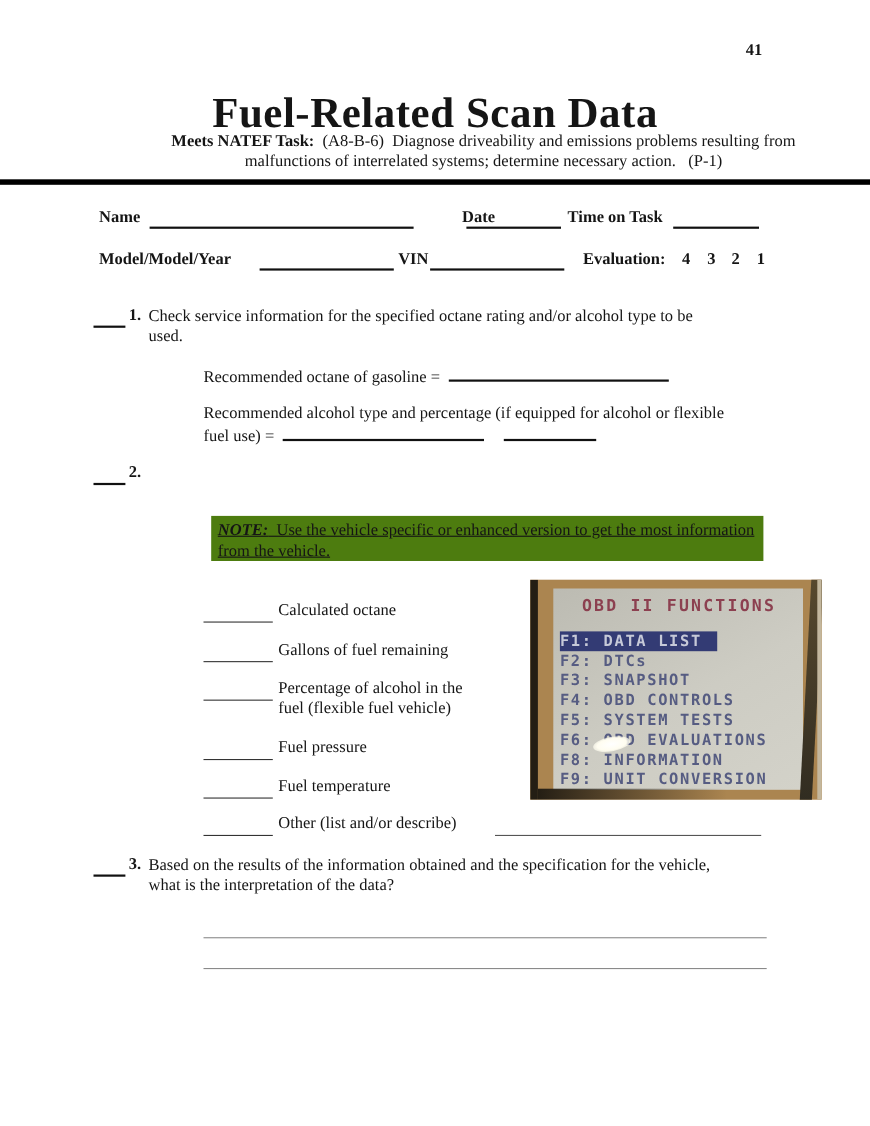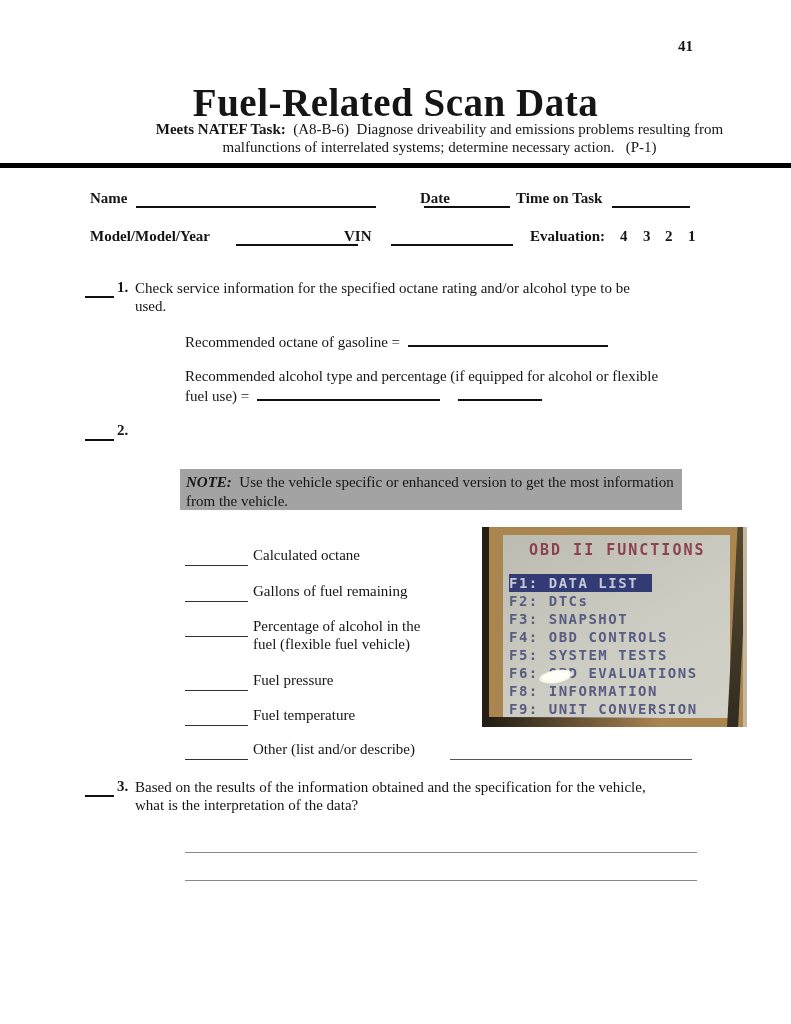--- a/index.html
+++ b/index.html
@@ -21,22 +21,22 @@
 
   .rule { position:absolute; left:0; top:163px; width:791px; height:5px; background:#000; }
 
   .doc-title { top:80px; font-size:39px; font-weight:bold; letter-spacing:0.5px; }
   .natef { font-size:15px; line-height:18px;margin-left:44px; }
 
   .task-text { line-height:18px; }
   .task-text span { display:block; }
 
   .note-box {
-    position:absolute; left:180px; top:469px; width:488px; height:33px;
-    background:#a3a3a3; padding:4px 8px 4px 6px; line-height:19px;
+    position:absolute; left:192px; top:469px; width:488px; height:33px;
+    background:#4d7c0f; padding:4px 8px 4px 6px; line-height:19px;text-decoration:underline;
   }
   .note-label { font-weight:bold; font-style:italic; }
 
   
   .photo {
     position:absolute; left:482px; top:527px; width:265px; height:200px;
     background:#ab8550; overflow:hidden;
   }
   .edge-left  { position:absolute; left:0; top:0; width:7px; height:100%; background:#241e14; }
   .edge-right { position:absolute; right:4px; top:-4px; width:11px; height:110%;
@@ -72,21 +72,21 @@
 
   <div class="abs b" style="left:90px; top:190px;">Name</div>
   <div class="fline" style="left:136px; top:191px; width:240px;"></div>
   <div class="abs b" style="left:388px; top:190px;margin-left:32px;">Date</div>
   <div class="fline" style="left:424px; top:191px; width:86px;"></div>
   <div class="abs b" style="left:516px; top:190px;">Time on Task</div>
   <div class="fline" style="left:612px; top:191px; width:78px;"></div>
 
   <div class="abs b" style="left:90px; top:228px;">Model/Model/Year</div>
   <div class="fline" style="left:236px; top:229px; width:122px;"></div>
-  <div class="abs b" style="left:344px; top:228px;">VIN</div>
+  <div class="abs b" style="left:362px; top:228px;">VIN</div>
   <div class="fline" style="left:391px; top:229px; width:122px;"></div>
   <div class="abs b" style="left:530px; top:228px;">Evaluation:</div>
   <div class="abs b" style="left:620px; top:228px;">4</div>
   <div class="abs b" style="left:643px; top:228px;">3</div>
   <div class="abs b" style="left:665px; top:228px;">2</div>
   <div class="abs b" style="left:688px; top:228px;">1</div>
 
   <div class="fline" style="left:85px; top:281px; width:29px;"></div>
   <div class="abs b" style="left:117px; top:279px;">1.</div>
   <div class="abs task-text" style="left:135px; top:279px; width:575px;">

